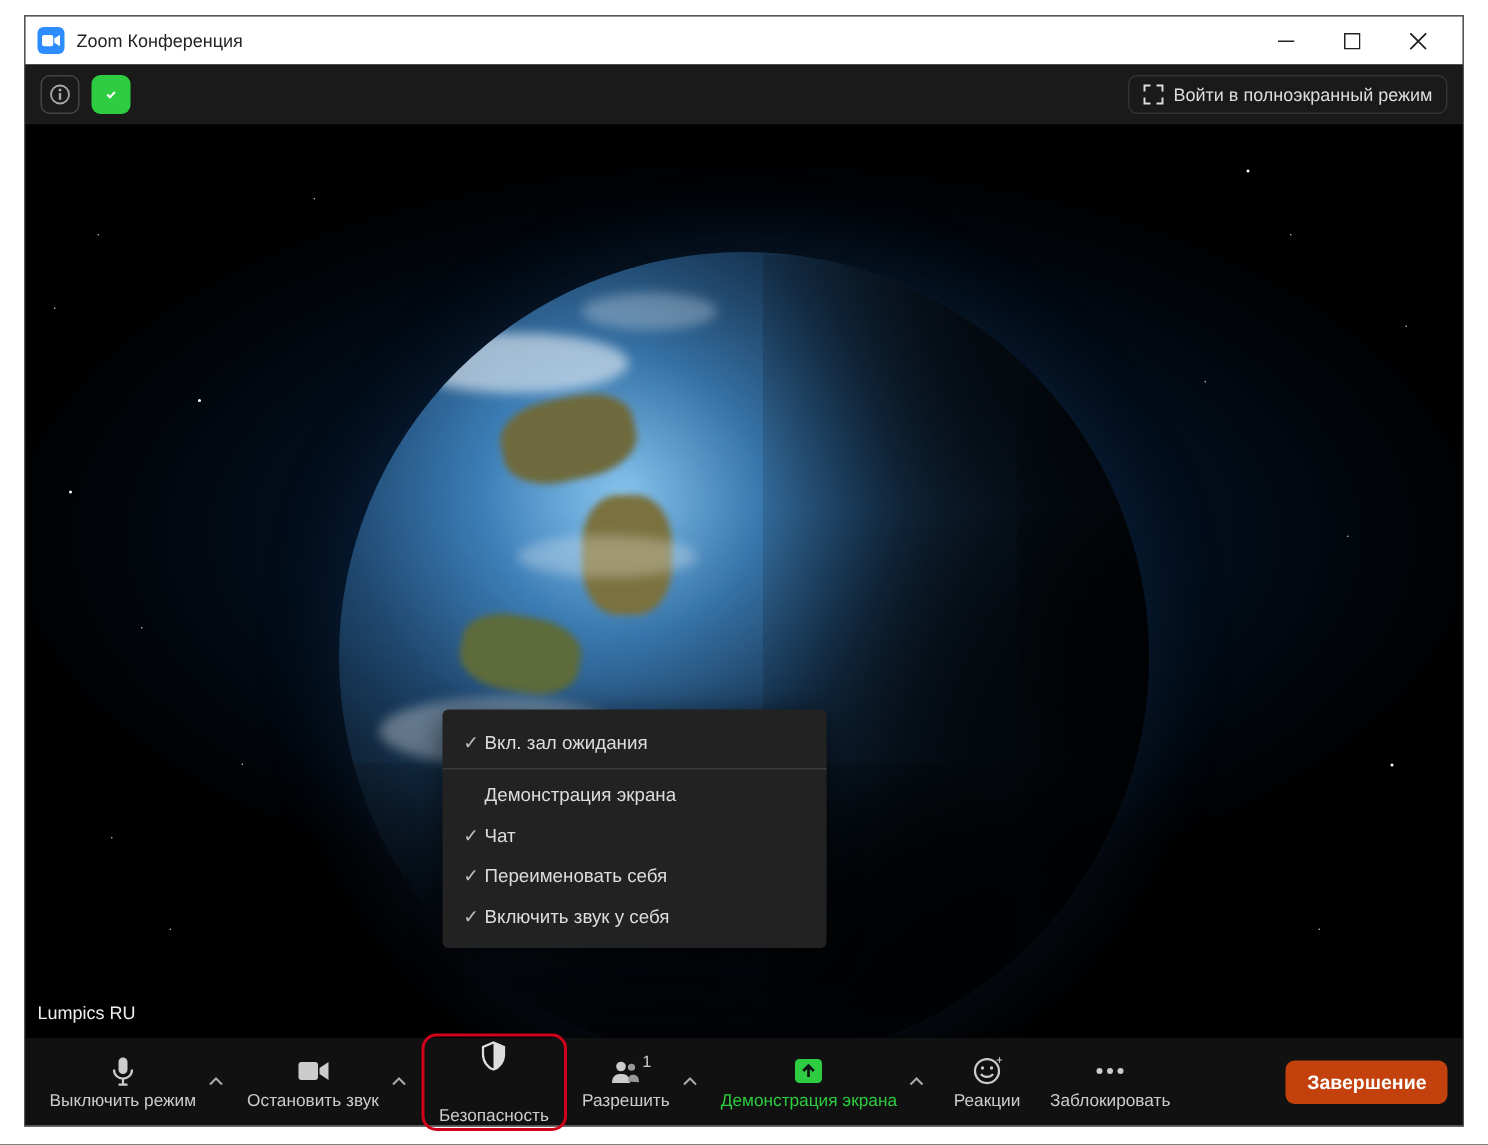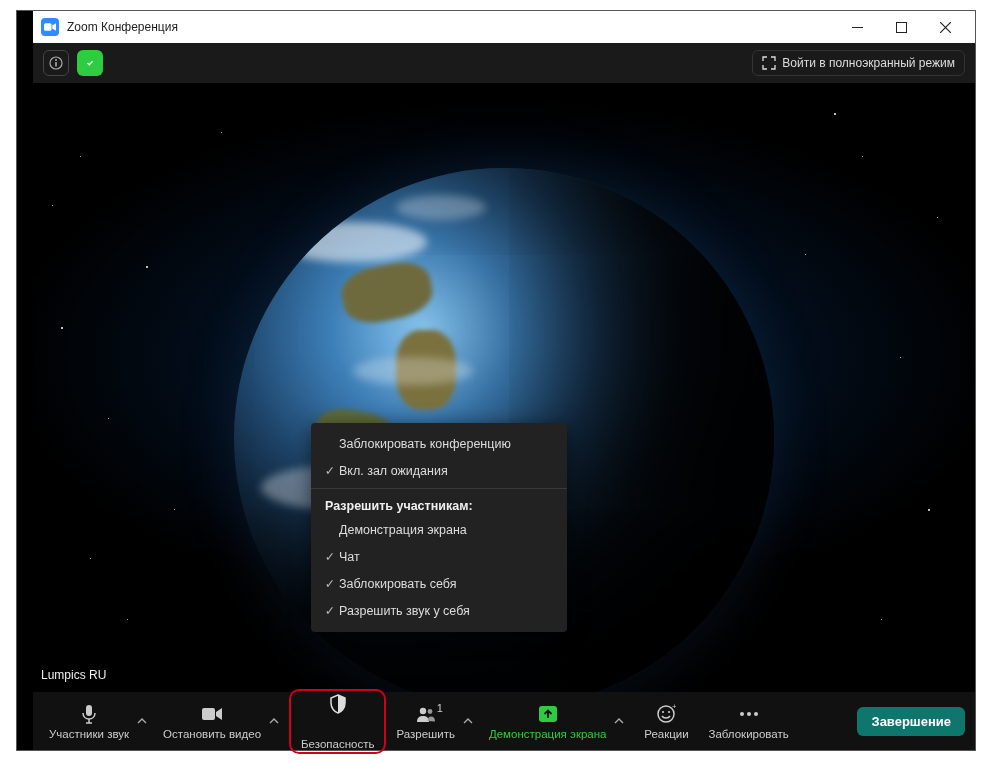--- a/index.html
+++ b/index.html
@@ -1,17 +1,17 @@
 <!DOCTYPE html>
 <html><head>
 <meta charset="utf-8">
 <style>
   * { box-sizing: border-box; margin: 0; padding: 0; font-family: -apple-system, BlinkMacSystemFont, "Segoe UI", Arial, sans-serif; }
   body { background: #fff; width: 992px; height: 763px; overflow: hidden; }
-  .window { width: 960px; height: 741px; margin: 10px auto; border: 1px solid #555; background: #000; display: flex; flex-direction: column; position: relative; padding-left: 16px; }
+  .window { width: 960px; height: 741px; margin: 10px auto; border: 1px solid #555; background: #000; display: flex; flex-direction: column; position: relative; }
   .titlebar { height: 32px; background: #fff; display: flex; align-items: center; padding: 0 8px; color: #222; font-size: 12px; }
   .titlebar .app-icon { width: 18px; height: 18px; background: #2D8CFF; border-radius: 4px; margin-right: 8px; display: flex; align-items: center; justify-content: center; }
   .titlebar .app-icon svg { width: 12px; height: 10px; }
   .titlebar .title { flex: 1; }
   .win-controls { display: flex; gap: 0; }
   .win-btn { width: 44px; height: 32px; display: flex; align-items: center; justify-content: center; color: #222; }
   .topbar { height: 40px; background: #1a1a1a; display: flex; align-items: center; padding: 0 10px; color: #ddd; font-size: 12px; gap: 8px; }
   .icon-chip { width: 26px; height: 26px; border-radius: 6px; display: flex; align-items: center; justify-content: center; border: 1px solid #444; }
   .icon-chip.green { background: #2ecc40; border: none; }
   .topbar .spacer { flex: 1; }
@@ -29,21 +29,21 @@
   .popup .chk { width: 18px; text-align: center; color: #bbb; }
   .popup .sep { height: 1px; background: #3a3a3a; margin: 4px 0; }
   .popup .heading { font-weight: 600; color: #f0f0f0; padding: 6px 16px 4px 14px; }
   .bottombar { height: 58px; background: #111; display: flex; align-items: center; padding: 0 10px; gap: 4px; color: #ccc; font-size: 11.5px; }
   .ctrl { display: flex; flex-direction: column; align-items: center; justify-content: center; padding: 4px 6px; min-width: 64px; position: relative; }
   .ctrl .ic { height: 22px; display: flex; align-items: center; justify-content: center; }
   .ctrl .lbl { margin-top: 3px; white-space: nowrap; }
   .caret { width: 14px; display: flex; align-items: center; justify-content: center; color: #aaa; margin-left: -4px; margin-right: 4px; }
   .ctrl.highlight { border: 2.5px solid #d0021b; border-radius: 10px; padding: 2px 10px; gap: 20px; }
   .ctrl.green { color: #2ecc40; }
-  .end-btn { margin-left: auto; background: #0f766e; color: #fff; font-weight: 700; border-radius: 6px; padding: 7px 14px; font-size: 13px; }
+  .end-btn { margin-left: auto; background: #c2410c; color: #fff; font-weight: 700; border-radius: 6px; padding: 7px 14px; font-size: 13px; }
   svg { display: block; }
 </style>
 </head>
 <body>
 
 <div class="window">
 
   <div class="titlebar">
     <div class="app-icon">
       <svg viewBox="0 0 16 12">
@@ -121,73 +121,68 @@
       <span class="land" style="left:15%;top:45%;width:80px;height:50px;background:#5e6b3a;transform:rotate(10deg)"></span>
       <span class="cloud" style="left:8%;top:10%;width:150px;height:40px"></span>
       <span class="cloud" style="left:22%;top:35%;width:120px;height:28px;opacity:0.5"></span>
       <span class="cloud" style="left:5%;top:55%;width:160px;height:45px;opacity:0.6"></span>
       <span class="cloud" style="left:30%;top:5%;width:90px;height:25px;opacity:0.5"></span>
     </div>
     <div class="nametag">Lumpics RU</div>
 
     <div class="popup">
       <div class="row">
-        <span class="chk"></span>
-        <span>Заблокировать конференцию</span>
-      </div>
-      <div class="row">
         <span class="chk">✓</span>
         <span>Вкл. зал ожидания</span>
       </div>
       <div class="sep"></div>
-      <div class="heading">Разрешить участникам:</div>
       <div class="row">
         <span class="chk"></span>
         <span>Демонстрация экрана</span>
       </div>
       <div class="row">
         <span class="chk">✓</span>
         <span>Чат</span>
       </div>
       <div class="row">
         <span class="chk">✓</span>
-        <span>Заблокировать себя</span>
-      </div>
-      <div class="row">
-        <span class="chk">✓</span>
-        <span>Разрешить звук у себя</span>
+        <span>Переименовать себя</span>
+      </div>
+      <div class="row">
+        <span class="chk">✓</span>
+        <span>Включить звук у себя</span>
       </div>
     </div>
   </div>
 
   <div class="bottombar">
     <div class="ctrl">
       <span class="ic">
         <svg width="18" height="20" viewBox="0 0 18 20">
             <rect x="6" y="1" width="6" height="11" rx="3" fill="#ccc"></rect>
             <path d="M3 9 C3 13 6 15 9 15 C12 15 15 13 15 9" stroke="#ccc" stroke-width="1.5" fill="none"></path>
             <path d="M9 15 V19 M6 19 H12" stroke="#ccc" stroke-width="1.5"></path>
           </svg>
       </span>
-      <span class="lbl">Участники звук</span>
+      <span class="lbl">Выключить режим</span>
     </div>
     <div class="caret">
       <svg width="10" height="10" viewBox="0 0 10 10">
           <path d="M1 7 L5 3 L9 7" stroke="#aaa" stroke-width="1.4" fill="none"></path>
         </svg>
     </div>
 
     <div class="ctrl">
       <span class="ic">
         <svg width="22" height="16" viewBox="0 0 22 16">
             <rect x="1" y="2" width="13" height="12" rx="2" fill="#ccc"></rect>
             <path d="M15 6 L21 2 V14 L15 10 Z" fill="#ccc"></path>
           </svg>
       </span>
-      <span class="lbl">Остановить видео</span>
+      <span class="lbl">Остановить звук</span>
     </div>
     <div class="caret">
       <svg width="10" height="10" viewBox="0 0 10 10">
           <path d="M1 7 L5 3 L9 7" stroke="#aaa" stroke-width="1.4" fill="none"></path>
         </svg>
     </div>
 
     <div class="ctrl highlight">
       <span class="ic">
         <svg width="18" height="20" viewBox="0 0 18 20">

